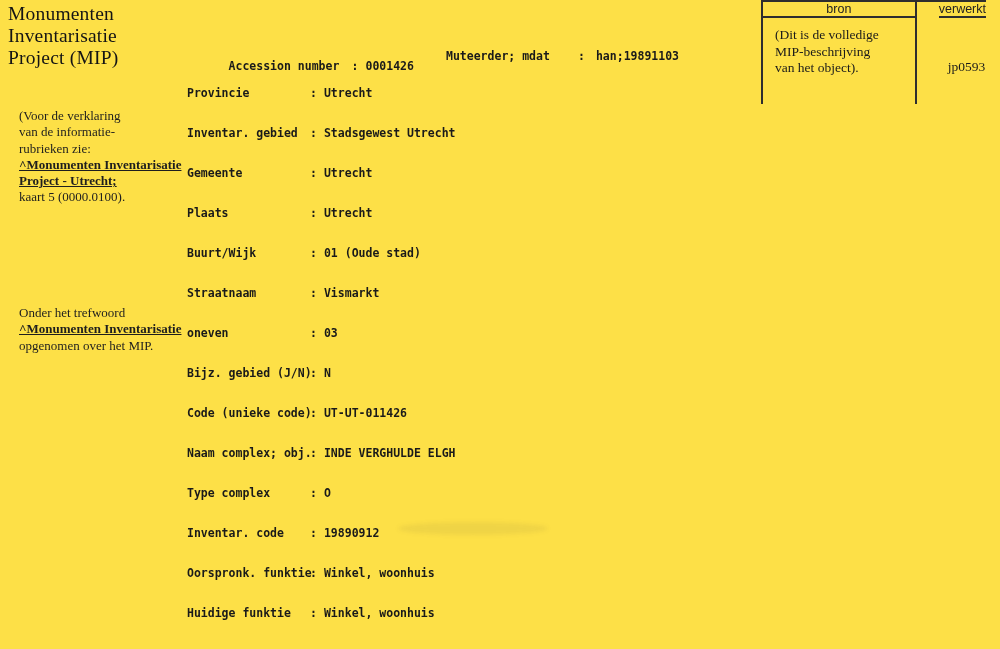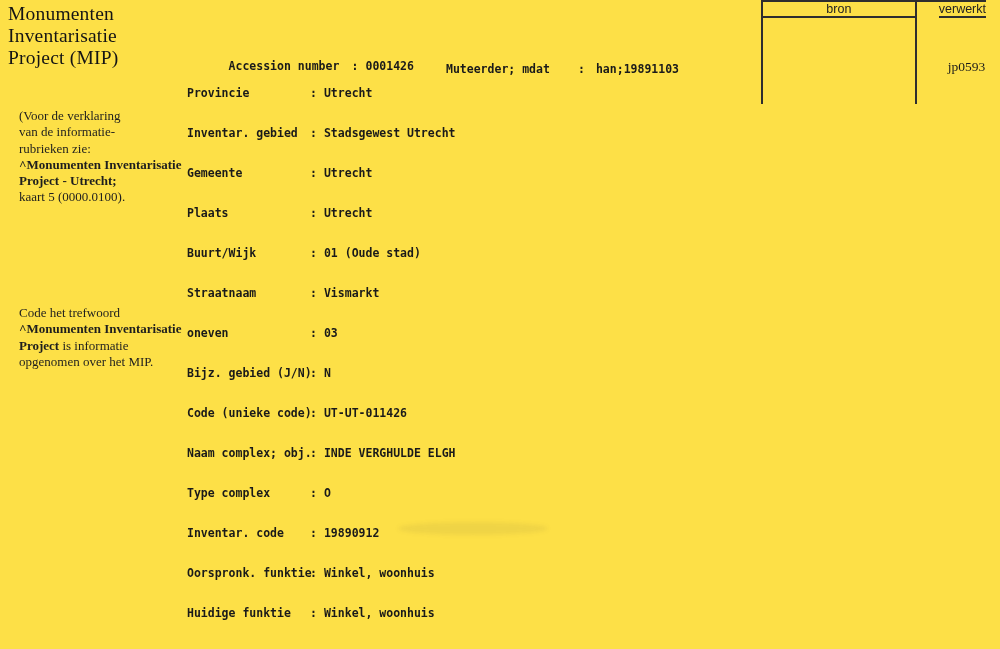--- a/index.html
+++ b/index.html
@@ -17,33 +17,33 @@
   .side-title {
     position:absolute; left:8px; top:3px; width:180px;
     font-size:19.5px; line-height:22px; font-weight:normal;
     color:#141414; letter-spacing:.2px;
   }
   .side-note { position:absolute; left:19px; width:180px;
     font-size:13px; line-height:16.3px; color:#1e1e1e; }
   .note1 { top:108px; }
   .note2 { top:207px; }
   .note3 { top:305px; }
-  .b { font-weight:bold; }
+  .b { font-weight:bold;text-decoration:underline; }
 
   
   .form {
     position:absolute; left:187px; top:7px; width:600px;
     font-family:"DejaVu Sans Mono", monospace;
     font-size:11.5px; line-height:13.35px; font-weight:bold;
     color:#1a1a1a; white-space:pre;
   }
   .frow { position:relative; height:13.35px; }
   .f-label { display:inline-block; width:123px; }
   .f-val { padding-left:7px; }
-  .mut { position:absolute; left:259px; top:16px; }
+  .mut { position:absolute; left:259px; top:3px; }
   .mut-label { display:inline-block; width:132px; }
   .mut-val { padding-left:11px; }
 
   
   .corner-table {
     position:absolute; left:761px; top:0; width:225px; height:104px;
     border-top:2px solid #2e2e2e; border-left:2px solid #2e2e2e;
     display:flex;
   }
   .ct-col-bron { width:165px; }
@@ -84,29 +84,33 @@
     <div>(Voor de verklaring</div>
     <div>van de informatie-</div>
     <div>rubrieken zie:</div>
     <div class="b">^Monumenten Inventarisatie</div>
     <div class="b">Project - Utrecht;</div>
     <div>kaart 5 (0000.0100).</div>
   </div>
 
 
   <div class="side-note note3">
-    <div>Code het trefwoord</div>
+    <div>Onder het trefwoord</div>
     <div class="b">^Monumenten Inventarisatie</div>
-    <div><span class="b">Project</span><span> is informatie</span></div>
     <div>opgenomen over het MIP.</div>
   </div>
 
   <div class="corner-table">
     <div class="ct-col-bron">
       <div class="ct-header">bron</div>
+      <div class="ct-bron-body">
+        <div>(Dit is de volledige</div>
+        <div>MIP-beschrijving</div>
+        <div>van het object).</div>
+      </div>
     </div>
     <div class="ct-col-verwerkt">
       <div class="ct-header">verwerkt</div>
       <div class="ct-verwerkt-body">jp0593</div>
     </div>
   </div>
 
   <div class="form">
 
     <div class="frow">

